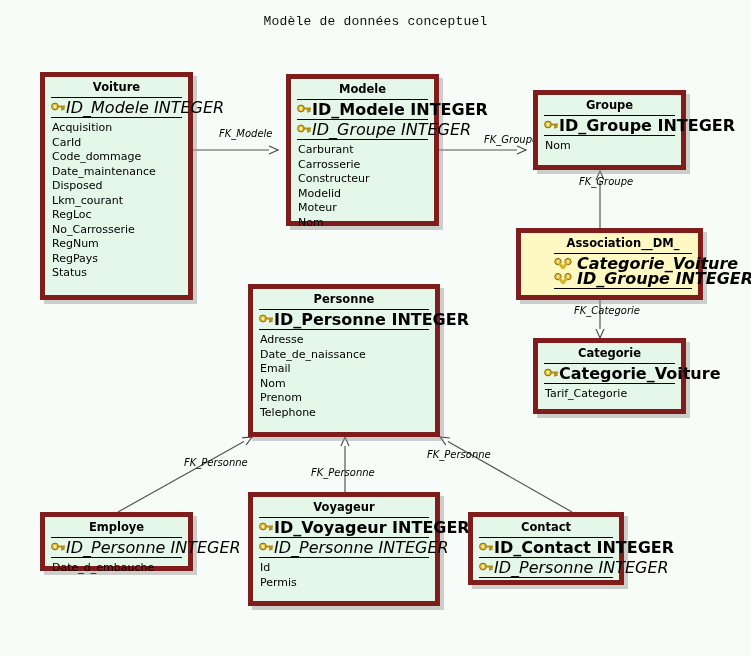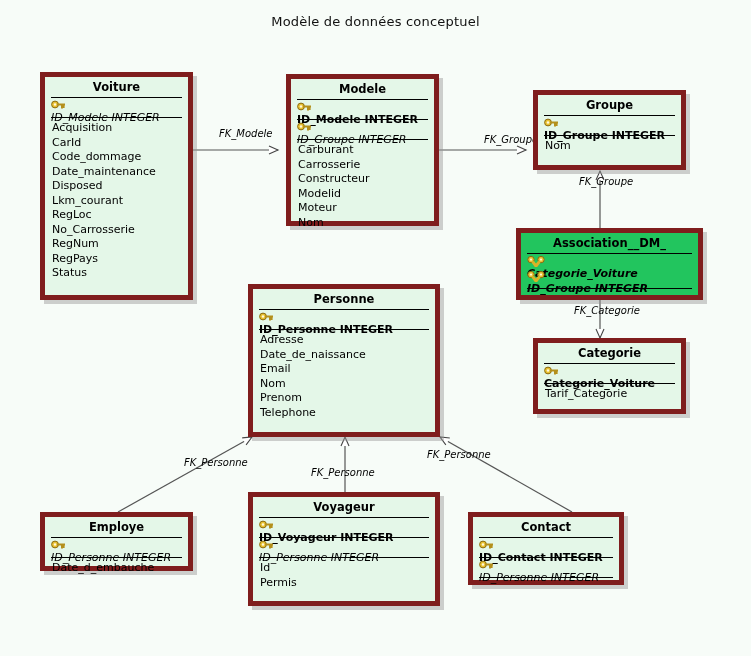--- a/index.html
+++ b/index.html
@@ -7,43 +7,43 @@
     width:751px;height:656px;
     background:#f7fcf8;
     font-family:"DejaVu Sans","Liberation Sans",sans-serif;
     overflow:hidden;position:relative;
   }
   #canvas{position:absolute;left:0;top:0;width:751px;height:656px;}
   #svg-links{position:absolute;left:0;top:0;width:751px;height:656px;pointer-events:none;}
 
   .diagram-title{
     position:absolute;width:100%;text-align:center;top:14px;
-    font-size:13px;color:#111;letter-spacing:.2px;
+    font-size:13px;color:#111;letter-spacing:.2px;font-family:Liberation Mono, monospace;
   }
 
   
   .entity{
     position:absolute;
     background:#e4f7e8;
     border:5px solid #7f1d1d;
     box-shadow:4px 4px 0 rgba(150,150,150,.45);
     box-sizing:border-box;
   }
-  .entity.assoc{background:#22c55e;}
+  .entity.assoc{background:#fef9c3;padding-left:27px;}
   .entity .ent-title{
     text-align:center;font-weight:bold;font-size:11.5px;color:#000;
     padding:3px 6px 3px 6px;
   }
   .entity .rule{height:0;border-top:1px solid #000;margin:0 6px;}
   .entity .key-block{padding:2px 6px 2px 6px;}
   .entity .attr-block{padding:3px 6px 6px 7px;}
 
   .row{
-    display:flex;white-space:nowrap;
-    font-size:11px;color:#000;line-height:14px;height:15px;flex-direction:column;
+    display:flex;align-items:center;white-space:nowrap;
+    font-size:16px;color:#000;line-height:14px;height:15px;
   }
   .row.pk{font-weight:bold;}
   .row.fk{font-style:italic;}
   .row .lbl{display:inline-block;}
   .attr{
     font-size:11px;color:#000;line-height:14.5px;white-space:nowrap;
   }
 
   
   .key-ic{display:inline-block;width:14px;height:11px;margin-right:1px;flex:0 0 auto;position:relative;}

